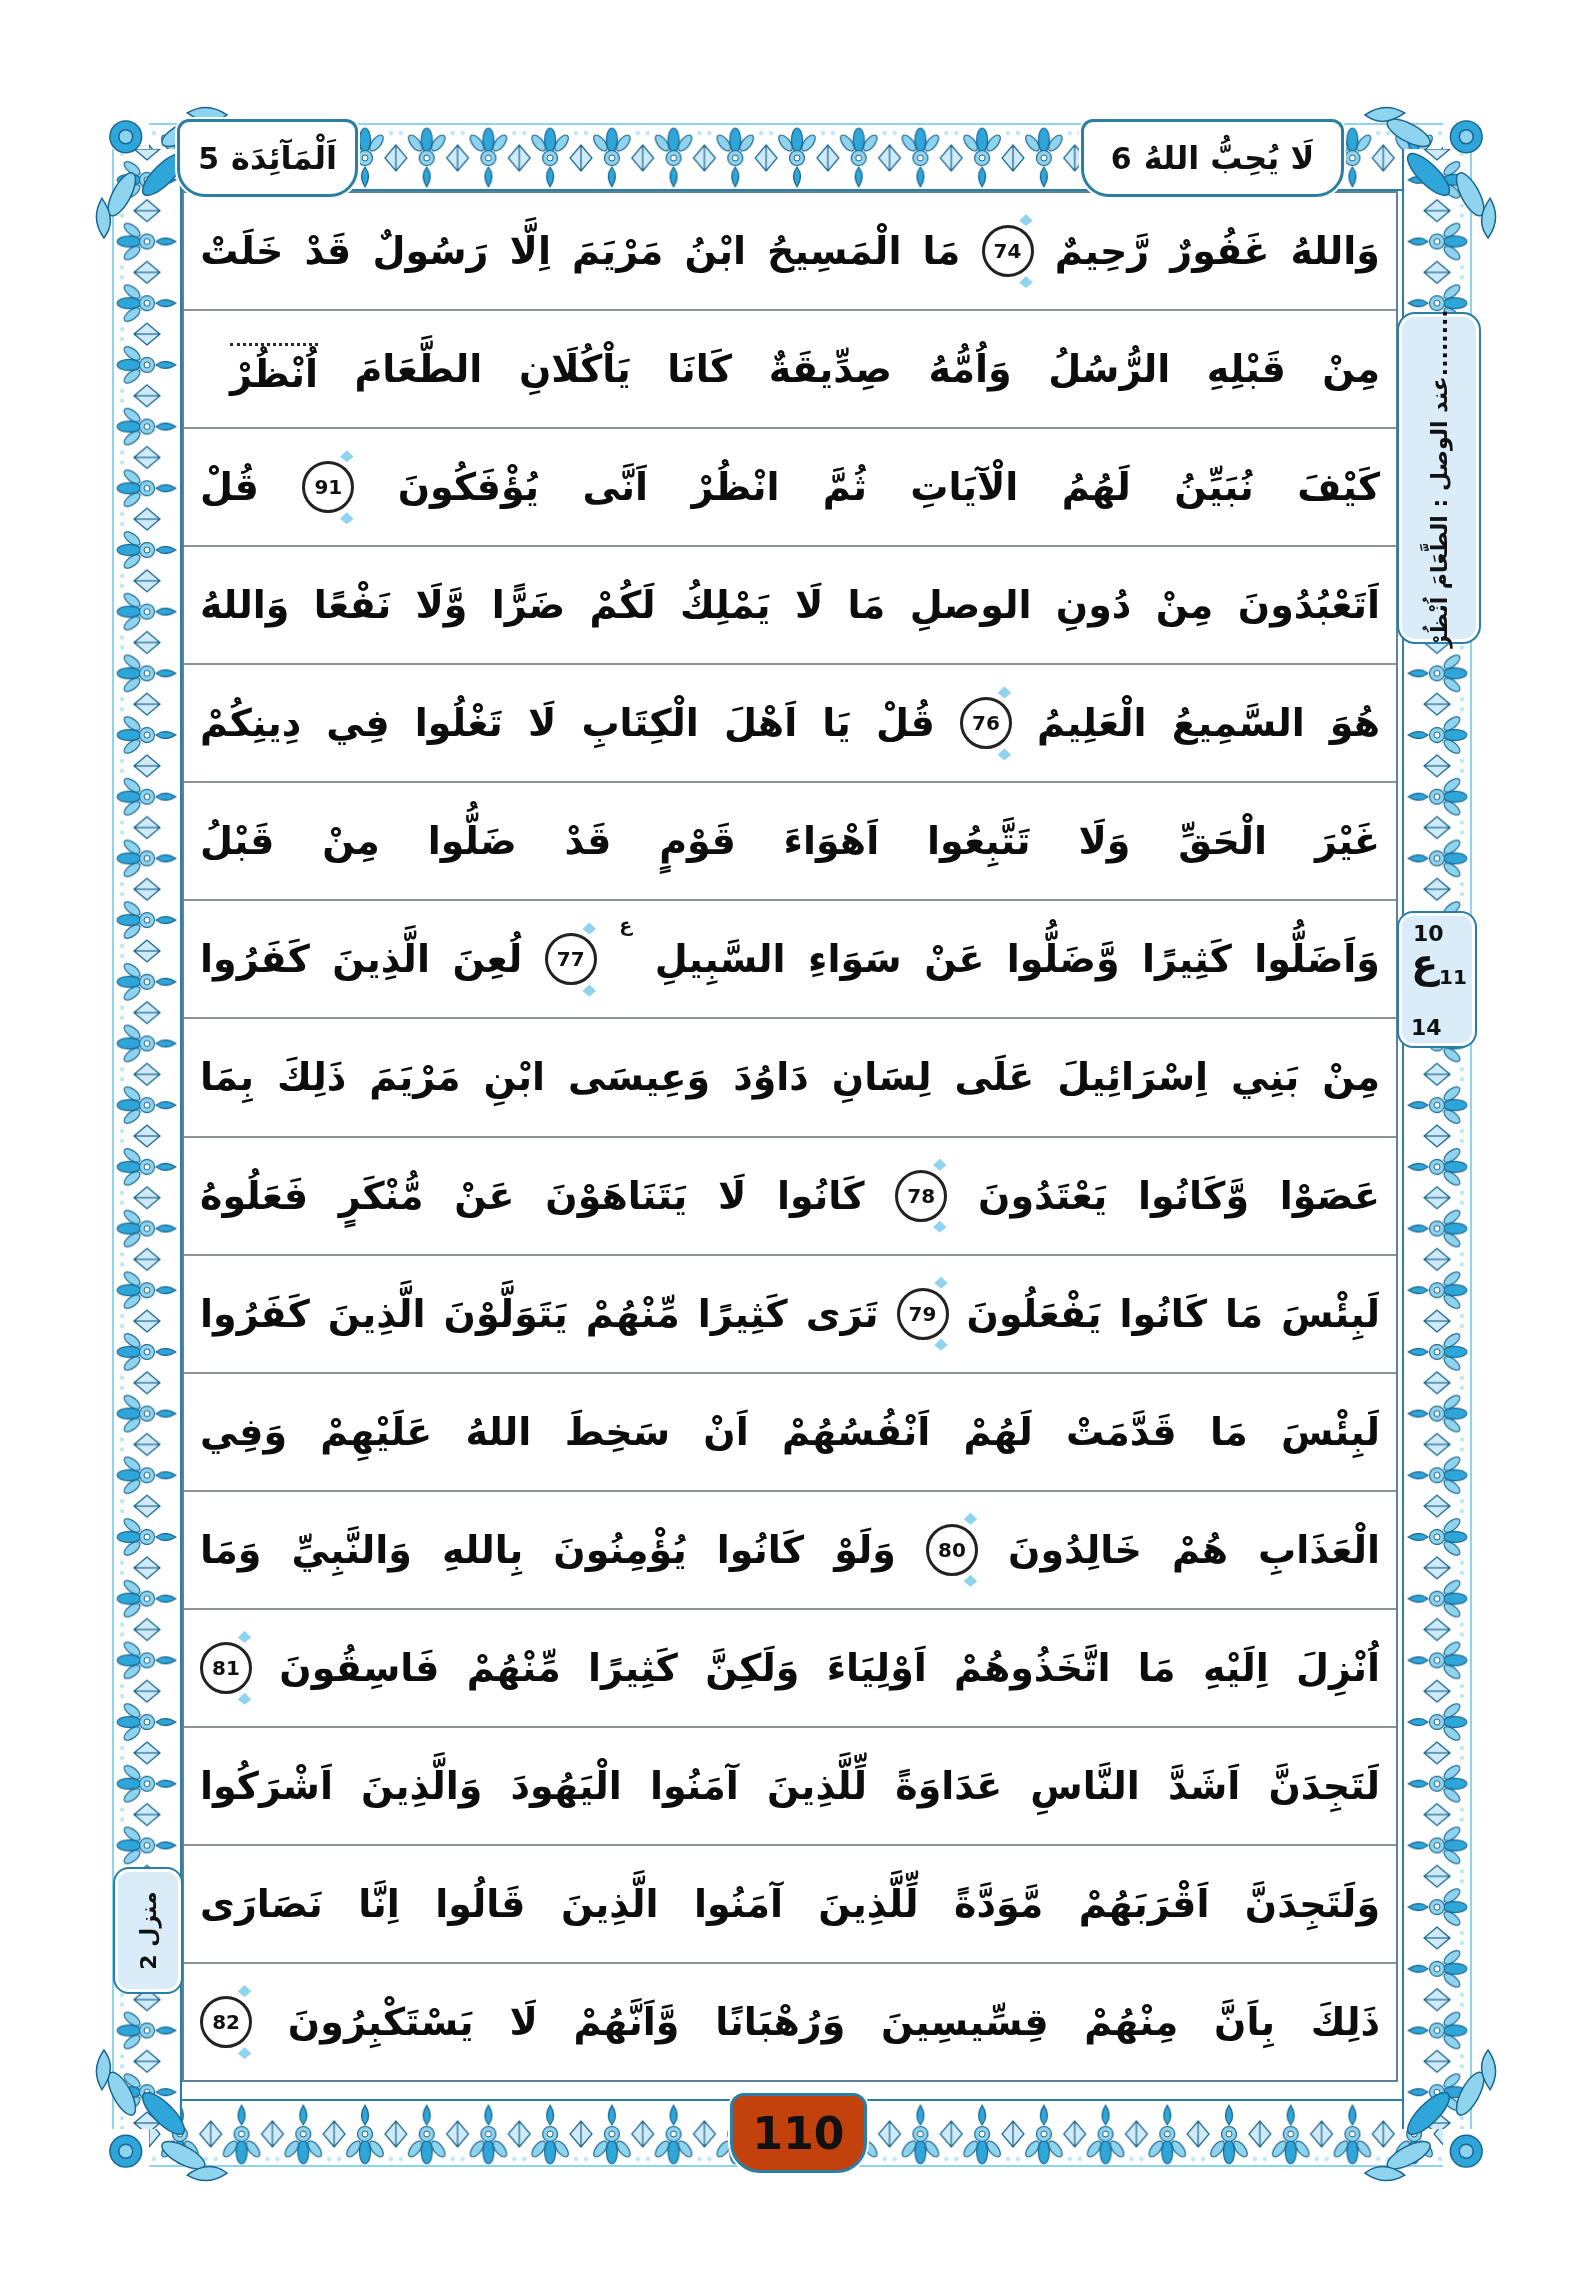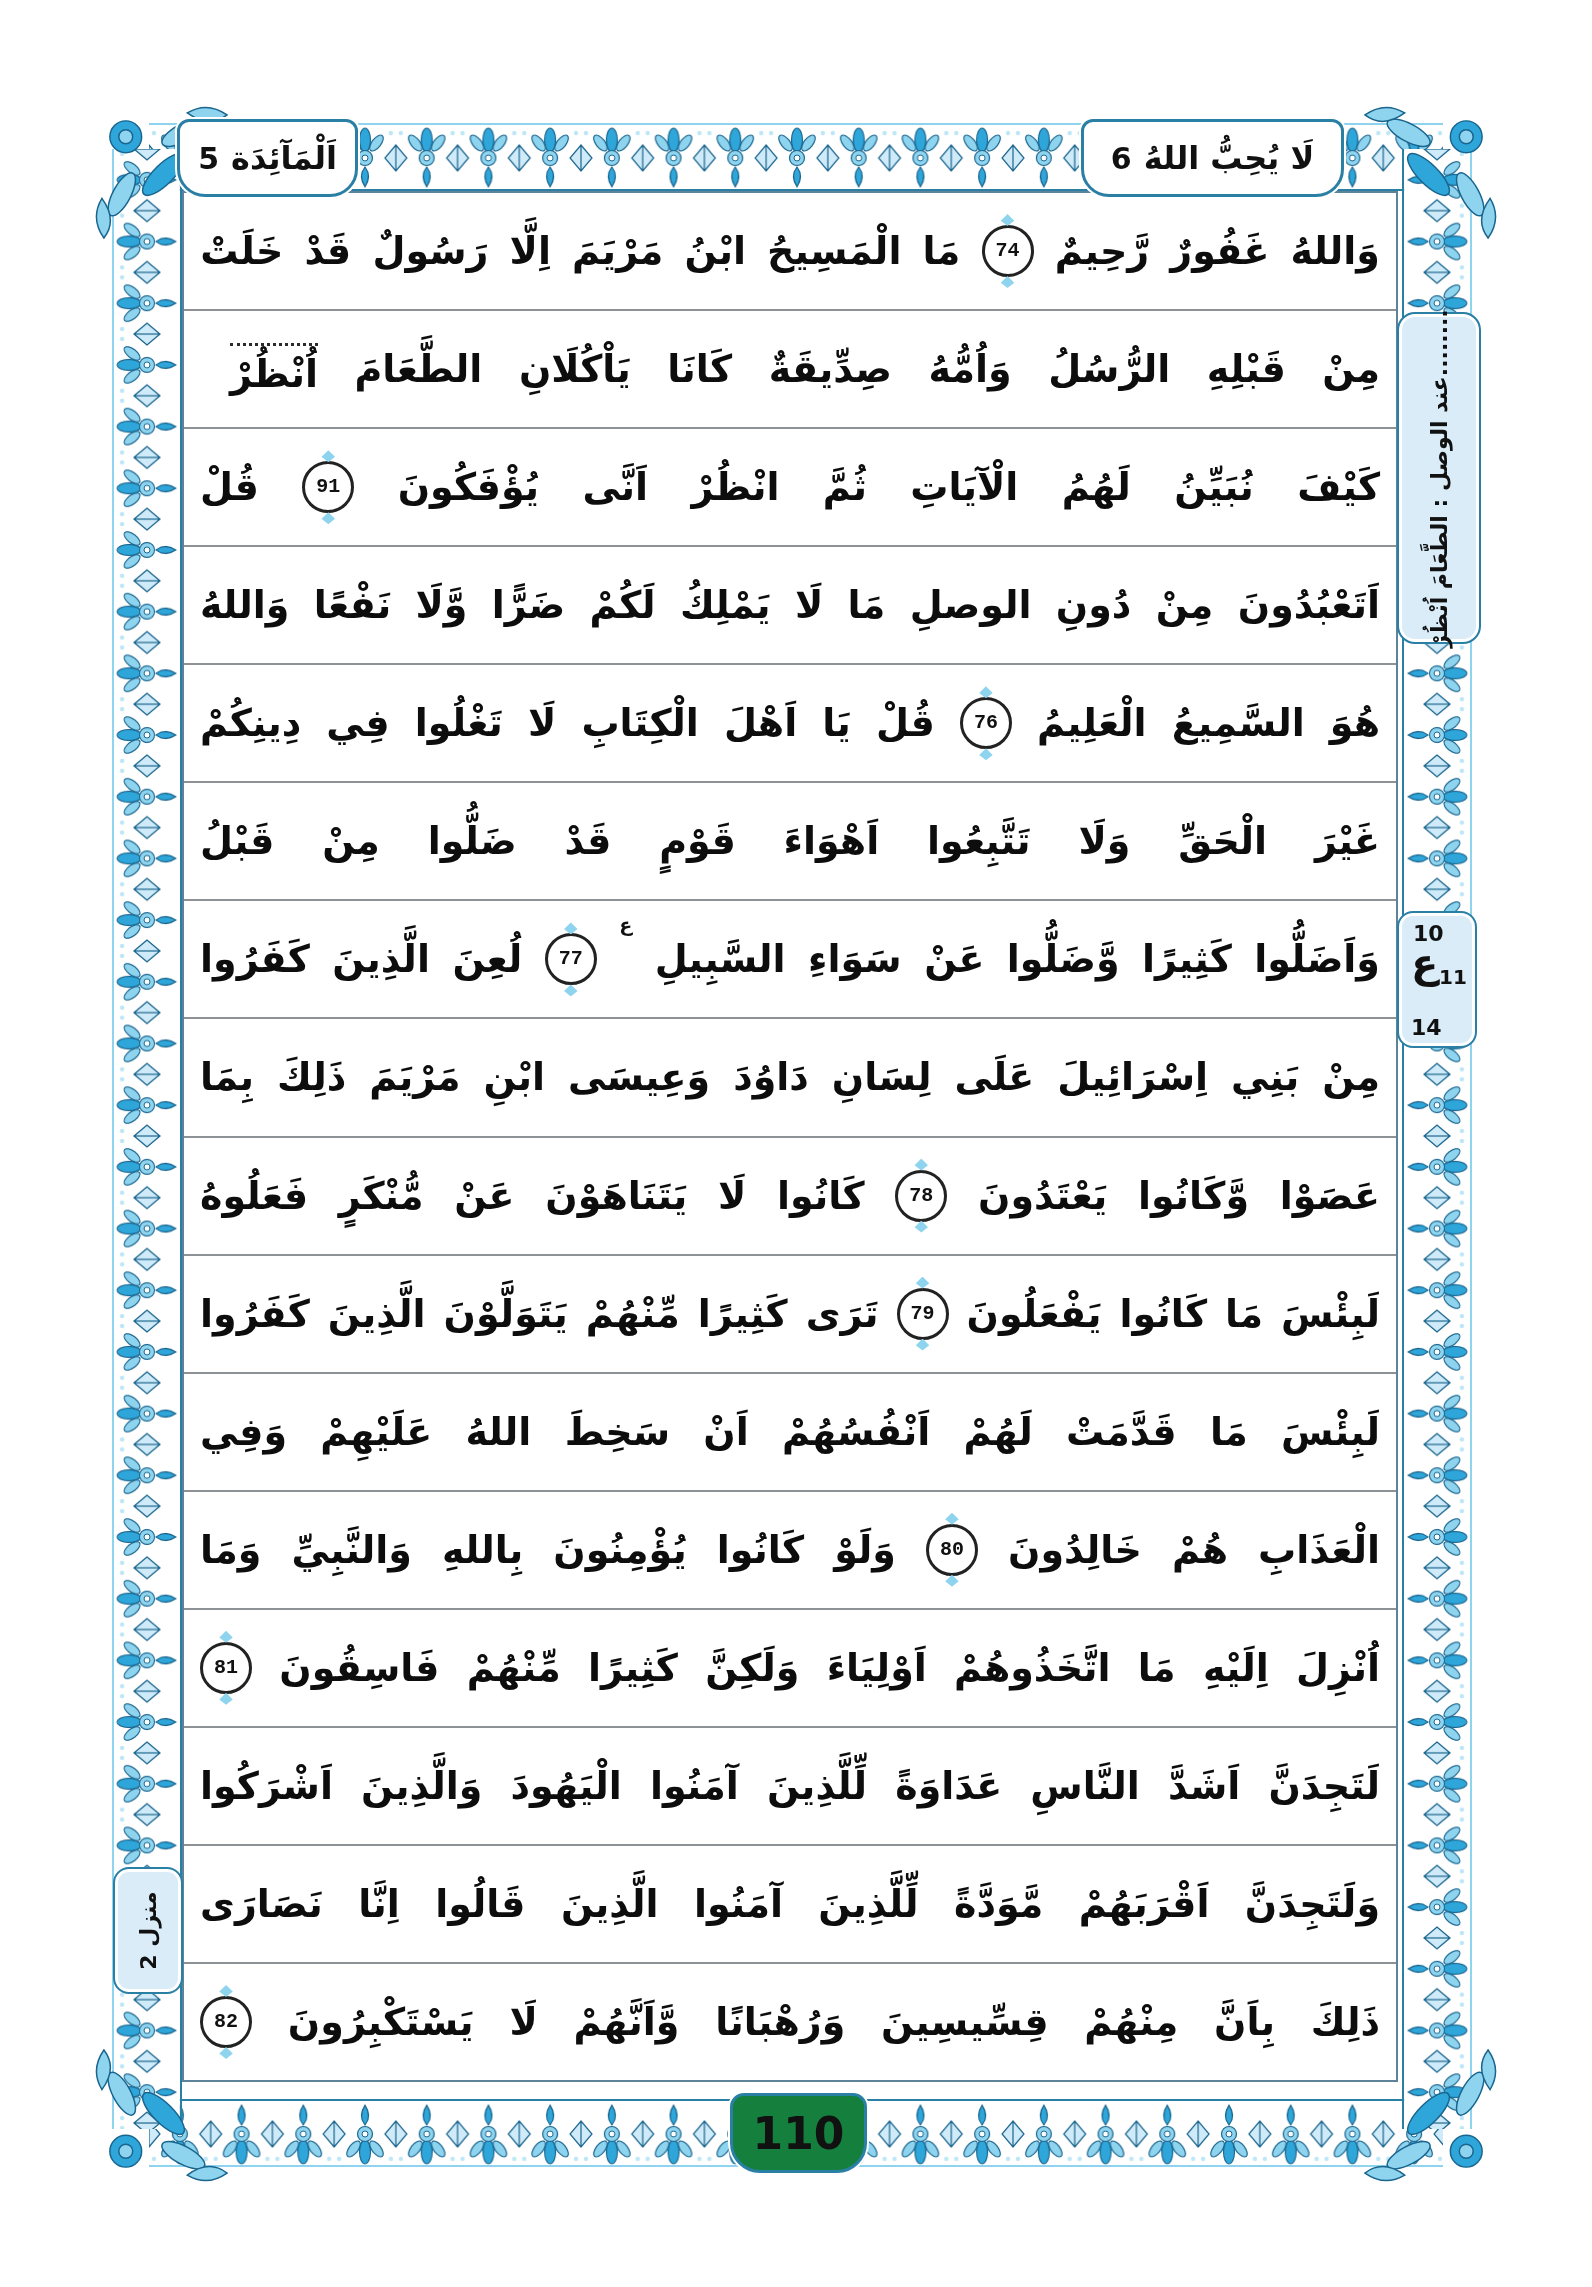--- a/index.html
+++ b/index.html
@@ -40,21 +40,21 @@
              border:2px solid #5c8399;background:#fff;z-index:3;
              display:flex;flex-direction:column;}
   .row{flex:1;display:flex;direction:rtl;justify-content:space-between;align-items:center;
        padding:0 16px;border-bottom:2px solid var(--sep);overflow:hidden;}
   .row:last-child{border-bottom:none;}
   .w{font-size:38px;font-weight:bold;color:#0d0d0d;white-space:nowrap;}
   .w-dotted{border-top:3px dotted #2b2b2b;padding-top:6px;margin-left:30px;}
   .supm{font-size:19px;font-weight:bold;color:#111;align-self:flex-start;margin-top:12px;}
 
   
-  .vm{display:inline-flex;flex-direction:column;align-items:center;line-height:1;font-family:Liberation Mono, monospace;}
+  .vm{display:inline-flex;flex-direction:column;align-items:flex-start;line-height:1;}
   .vm .petal{width:15px;height:12px;background:var(--blue-light);
              clip-path:polygon(50% 0,95% 55%,50% 100%,5% 55%);}
   .vm .circ{width:46px;height:46px;border:3px solid #222;border-radius:50%;background:#fff;
             display:flex;align-items:center;justify-content:center;
             font-size:20px;font-weight:bold;color:#111;direction:ltr;margin:-1px 0;}
 
   
   .tab{position:absolute;background:var(--tabfill);border:2px solid var(--frameline);
        z-index:4;display:flex;align-items:center;justify-content:center;
        box-shadow:inset 0 0 0 3px #fff;}
@@ -65,21 +65,21 @@
   .tab-ruku span{position:absolute;font-weight:bold;color:#111;}
   .tab-ruku .r-top{top:8px;left:14px;font-size:22px;}
   .tab-ruku .r-ain{top:30px;left:12px;font-size:40px;line-height:1;}
   .tab-ruku .r-mid{top:52px;left:40px;font-size:20px;text-align:right;}
   .tab-ruku .r-bot{bottom:6px;left:12px;font-size:22px;}
   .tab-manzil{left:113px;top:1867px;width:66px;height:123px;border-radius:16px;}
   .tab-manzil .rot{transform:rotate(-90deg);white-space:nowrap;direction:rtl;
                    font-size:22px;font-weight:bold;color:#111;}
 
   
-  .pagenum{position:absolute;left:730px;top:2093px;width:131px;height:74px;background:#15803d;
+  .pagenum{position:absolute;left:730px;top:2093px;width:131px;height:74px;background:#c2410c;
            border:3px solid var(--frameline);border-radius:14px 14px 30px 30px;z-index:5;
            display:flex;align-items:center;justify-content:center;
            font-size:44px;font-weight:600;color:#111;box-shadow:0 0 0 2px #fff;}
 </style>
 </head>
 <body>
 
 <div class="page">
 
   <svg class="sprite" xmlns="http://www.w3.org/2000/svg" aria-hidden="true">

